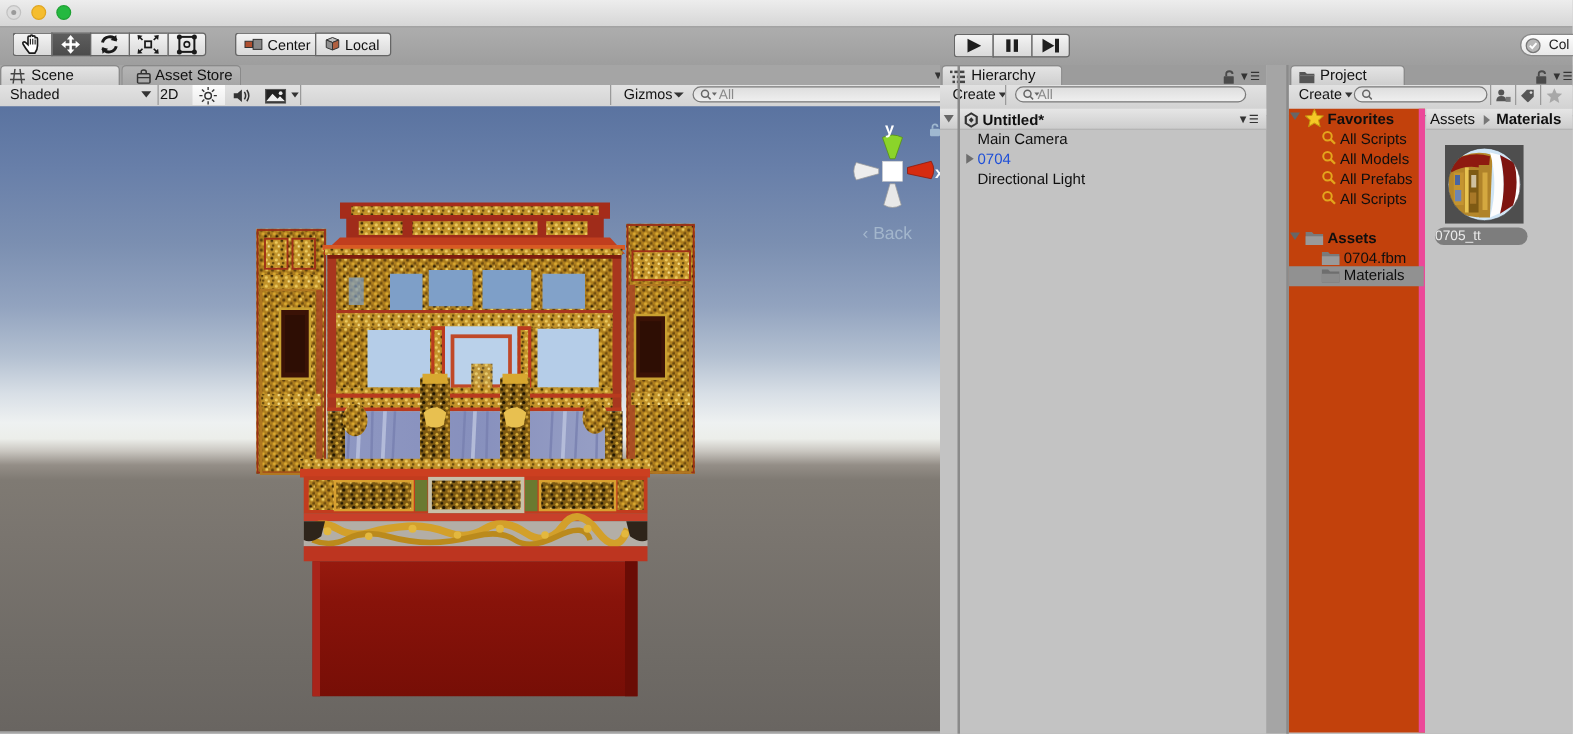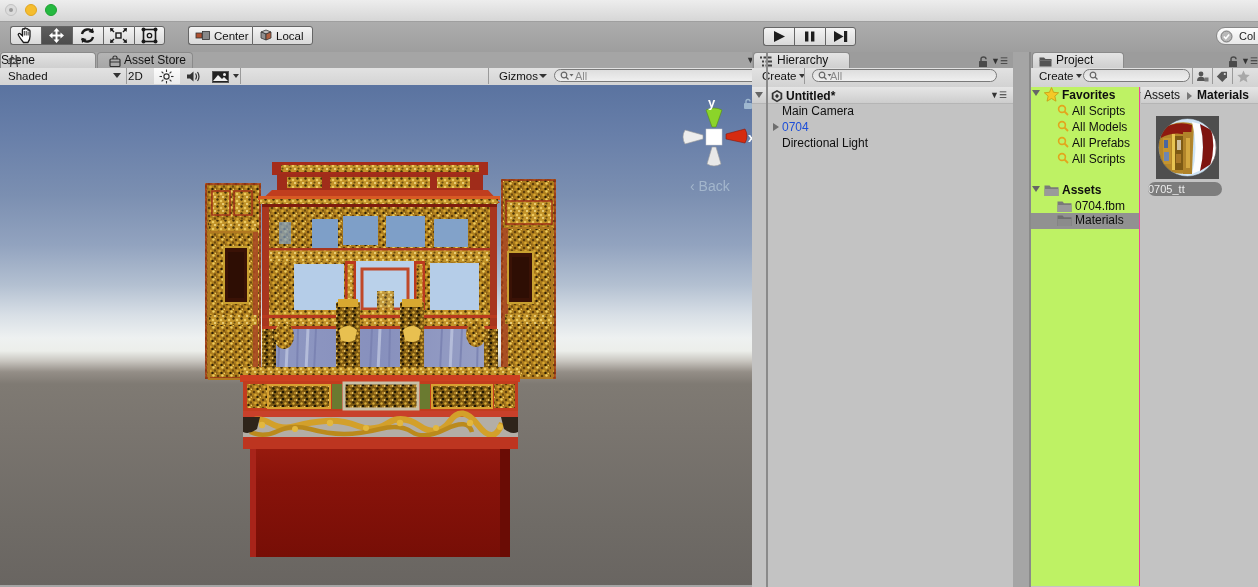--- a/index.html
+++ b/index.html
@@ -105,21 +105,21 @@
           </svg></div>
     </div>
     <div class="abs" style="left:1216px;top:5px;width:60px;height:18px;background:linear-gradient(#fdfdfd,#e8e8e8);border:1px solid #888;border-radius:9px;font-size:11px;color:#222;padding-left:22px;line-height:17px">Col</div>
     <svg class="abs" style="left:1220px;top:8px" width="13" height="13" viewBox="0 0 13 13">
         <circle cx="6.5" cy="6.5" r="5.5" fill="#b8b8b8" stroke="#777" stroke-width="1"></circle>
         <path d="M3.8 6.5 L5.8 8.5 L9.2 4.5" fill="none" stroke="#fff" stroke-width="1.6"></path>
       </svg>
   </div>
 
   <div class="abs" id="scenepanel" style="left:0;top:52px;width:766px;height:535px">
-    <div class="abs tab" style="left:0;width:96px;line-height:15px">Scene</div>
+    <div class="abs tab" style="left:0;width:96px;padding-left:24px;line-height:15px">Scene</div>
     <div class="abs tab off" style="left:97px;width:96px;padding-left:26px;line-height:15px">Asset Store</div>
     <svg class="abs" style="left:8px;top:3px" width="12" height="12" viewBox="0 0 12 12">
         <g stroke="#444" stroke-width="1.2">
           <line x1="4" y1="0" x2="2.5" y2="12"></line>
           <line x1="8" y1="0" x2="9.5" y2="12"></line>
           <line x1="0.5" y1="4" x2="11.5" y2="4"></line>
           <line x1="0" y1="8.5" x2="12" y2="8.5"></line>
         </g>
       </svg>
     <svg class="abs" style="left:109px;top:3px" width="12" height="12" viewBox="0 0 12 12">
@@ -438,21 +438,21 @@
       <div class="abs" style="left:181px;top:0;width:1px;height:16px;background:#9a9a9a"></div>
       <svg class="abs" style="left:185px;top:3px" width="12" height="11" viewBox="0 0 12 11">
           <path d="M0.8 5.5 L5.5 0.8 H11 V6.3 L6.3 11 Z" fill="#555"></path>
           <circle cx="8.8" cy="3" r="1.1" fill="#ddd"></circle>
         </svg>
       <div class="abs" style="left:201px;top:0;width:1px;height:16px;background:#9a9a9a"></div>
       <svg class="abs" style="left:206px;top:2px" width="13" height="13" viewBox="0 0 13 13">
           <path d="M6.5 0.5 L8.3 4.6 L12.7 5 L9.4 7.9 L10.4 12.3 L6.5 10 L2.6 12.3 L3.6 7.9 L0.3 5 L4.7 4.6 Z" fill="#a8a8a8"></path>
         </svg>
     </div>
-    <div class="abs" style="left:0;top:35px;width:109px;height:499px;background:#bef264;border-right:1px solid #ec4899" id="projtree">
+    <div class="abs" style="left:0;top:35px;width:109px;height:499px;background:#c2410c;border-right:5px solid #ec4899" id="projtree">
       <div class="abs" style="left:1px;top:3px;width:0;height:0;border-left:4.5px solid transparent;border-right:4.5px solid transparent;border-top:6px solid #666"></div>
       <svg class="abs" style="left:13px;top:0px" width="15" height="15" viewBox="0 0 13 13">
           <path d="M6.5 0.5 L8.3 4.6 L12.7 5 L9.4 7.9 L10.4 12.3 L6.5 10 L2.6 12.3 L3.6 7.9 L0.3 5 L4.7 4.6 Z" fill="#f5c926" stroke="#c79a10" stroke-width="0.7"></path>
         </svg>
       <div class="row" style="left:31px;top:1px;font-weight:bold">Favorites</div>
       <svg class="abs" style="left:26px;top:17px" width="13" height="13" viewBox="0 0 13 13">
           <circle cx="5" cy="5" r="3.4" fill="none" stroke="#e3a51c" stroke-width="1.6"></circle>
           <line x1="7.5" y1="7.5" x2="11" y2="11" stroke="#e3a51c" stroke-width="1.8"></line>
         </svg>
       <div class="row" style="left:41px;top:17px">All Scripts</div>

